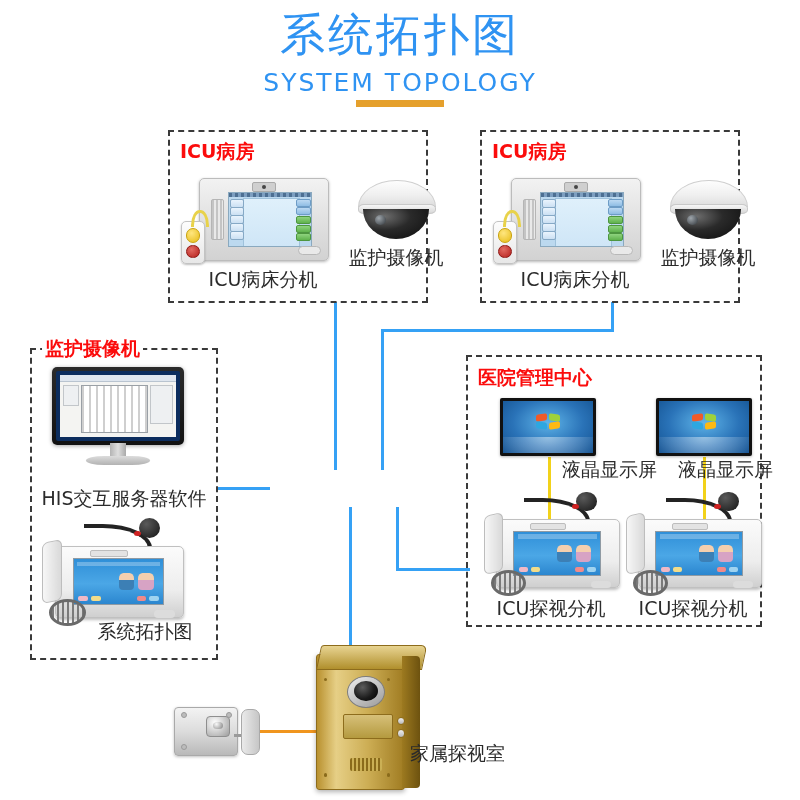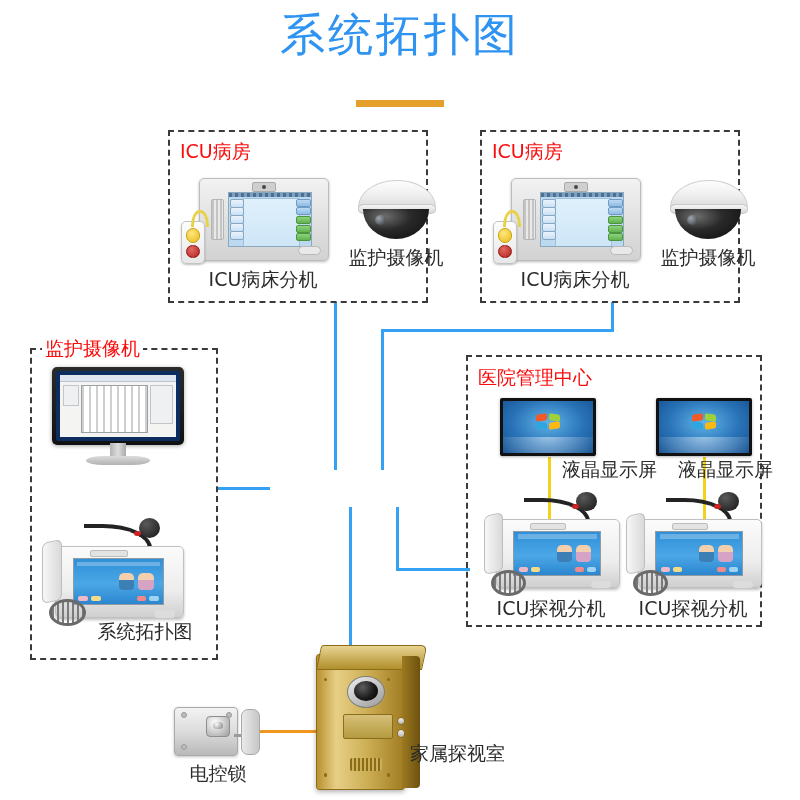--- a/index.html
+++ b/index.html
@@ -27,21 +27,21 @@
     background:#e5a02c;
   }
 
   
   .group{
     position:absolute;border:2px dashed #3a3a3a;box-sizing:border-box;
     background:transparent;
   }
   .group-label{
     position:absolute;color:#fb0c0c;font-size:19px;line-height:22px;
-    white-space:nowrap;font-weight:400;
+    white-space:nowrap;font-weight:700;
   }
 
   
   .ln{position:absolute;background:#35a1f5;}
   .ln.v{width:3px;}
   .ln.h{height:3px;}
   .ln-orange{position:absolute;background:#f0951e;height:3px;}
   .ln-yellow{position:absolute;background:#f2d21a;width:3px;}
 
   
@@ -351,20 +351,21 @@
   .elock .link{
     position:absolute;left:70%;top:56%;width:10%;height:3px;background:#9a9a9a;
   }
 </style>
 </head>
 <body>
 
 <div id="stage">
 
   <div class="title-cn">系统拓扑图</div>
+  <div class="title-en">SYSTEM TOPOLOGY</div>
   <div class="title-rule"></div>
 
   <div class="ln v" style="left:334px;top:302px;height:168px;"></div>
 
   <div class="ln v" style="left:611px;top:302px;height:27px;"></div>
   <div class="ln h" style="left:381px;top:329px;width:233px;"></div>
   <div class="ln v" style="left:381px;top:329px;height:141px;"></div>
 
   <div class="ln h" style="left:218px;top:487px;width:52px;"></div>
 
@@ -470,20 +471,21 @@
           <div class="mbar"></div>
           <div class="sideL"></div>
           <div class="sheet"></div>
           <div class="sideR"></div>
         </div>
       </div>
     </div>
     <div class="neck"></div>
     <div class="foot"></div>
   </div>
+  <div class="cap" style="left:34px;top:487px;width:180px;">HIS交互服务器软件</div>
 
   <div class="console" style="left:42px;top:518px;width:140px;height:106px;">
     <div class="mic-arm"></div>
     <div class="mic-head"></div>
     <div class="mic-ring"></div>
     <div class="base"></div>
     <div class="lipbar"></div>
     <div class="scr">
       <div class="scr-hdr"></div>
       <div class="av a"></div>
@@ -595,15 +597,14 @@
 
   <div class="elock" style="left:174px;top:703px;width:86px;height:55px;">
     <div class="main"></div>
     <div class="cyl"></div>
     <div class="screw" style="left:8%;top:16%;"></div>
     <div class="screw" style="left:60%;top:16%;"></div>
     <div class="screw" style="left:8%;bottom:14%;"></div>
     <div class="link"></div>
     <div class="strike"></div>
   </div>
-  <div class="cap" style="left:158px;top:762px;width:120px;">电控锁</div>
 
 </div>
 
 </body></html>

